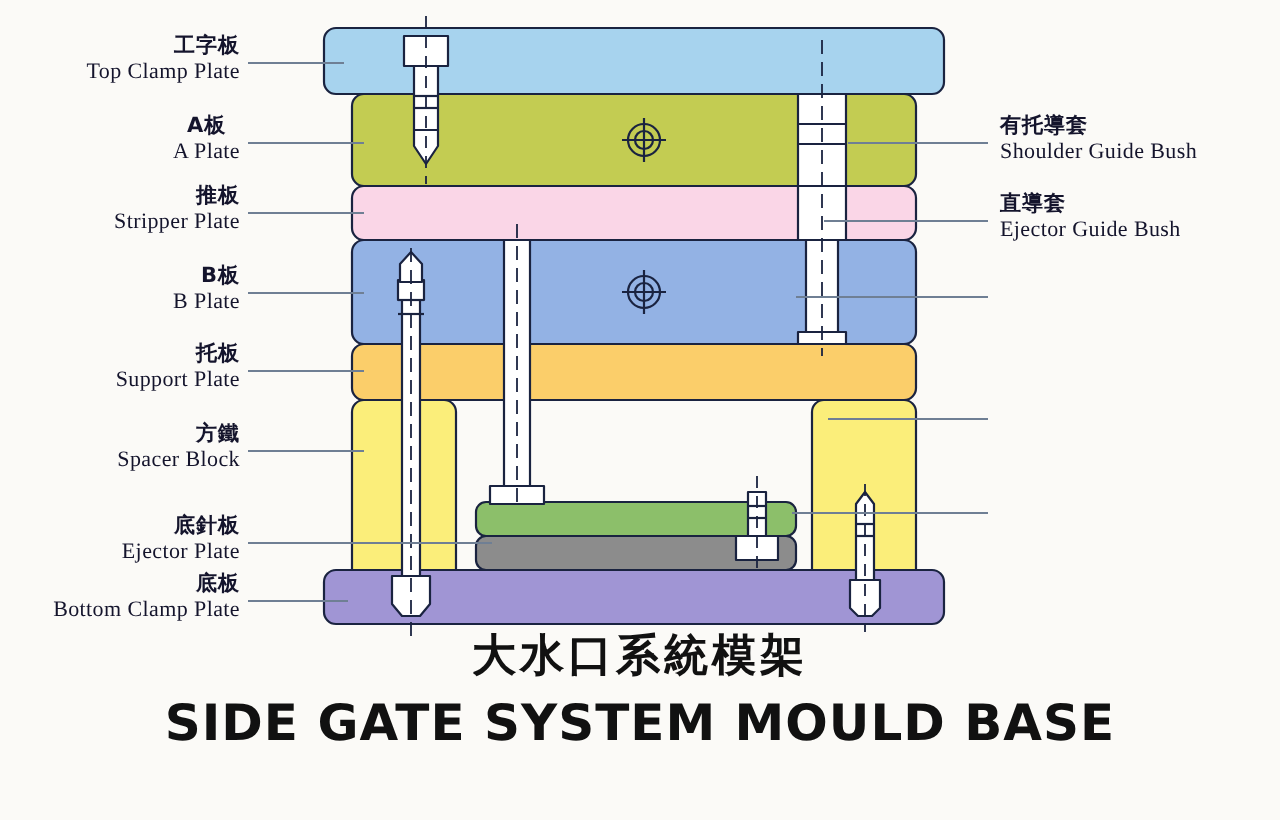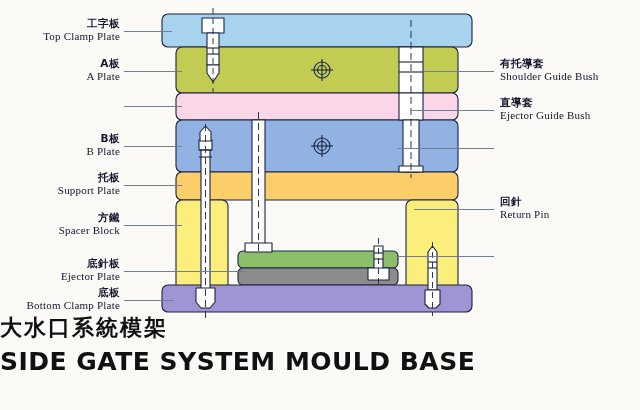--- a/index.html
+++ b/index.html
@@ -17,26 +17,26 @@
   .lbl .cn{font-family:"DejaVu Sans",sans-serif;font-weight:700;font-size:10.5px;color:#14142c;letter-spacing:.5px;}
   .lbl .en{font-family:"Liberation Serif",serif;font-weight:400;font-size:11px;color:#14142c;letter-spacing:.2px;}
   .lbl.left{text-align:right;}
   .lbl.right{text-align:left;}
 
   
   .leader{position:absolute;height:0;border-top:1px solid #6f7f94;}
 
   
   #title-cn{
-    position:absolute;left:0;right:0;top:313px;
+    position:absolute;left:0;right:0;top:313px;text-align:center;
     font-family:"DejaVu Sans",sans-serif;font-weight:700;font-size:22px;
     color:#111;letter-spacing:2px;
   }
   #title-en{
-    position:absolute;left:0;right:0;top:347px;
+    position:absolute;left:0;right:0;top:347px;text-align:center;
     font-family:"DejaVu Sans",sans-serif;font-weight:700;font-size:25px;
     color:#111;letter-spacing:.5px;
   }
 
   svg{display:block;}
 </style>
 </head>
 <body>
 
 <div id="stage">
@@ -139,23 +139,27 @@
   <div class="leader" style="left:424px;top:71px;width:70px;"></div>
   <div class="leader" style="left:412px;top:110px;width:82px;"></div>
   <div class="leader" style="left:398px;top:148px;width:96px;"></div>
   <div class="leader" style="left:414px;top:209px;width:80px;"></div>
   <div class="leader" style="left:396px;top:256px;width:98px;"></div>
 
   <div class="lbl left" style="right:520px;top:18px;">
     <div class="cn">工字板</div>
     <div class="en">Top Clamp Plate</div>
   </div>
-  <div class="lbl left" style="right:520px;top:58px;">
+  <div class="lbl left" style="right:520px;top:58px;text-align:center;">
     <div class="cn">A板</div>
     <div class="en">A Plate</div>
+  </div>
+  <div class="lbl left" style="right:520px;top:93px;">
+    <div class="cn">推板</div>
+    <div class="en">Stripper Plate</div>
   </div>
   <div class="lbl left" style="right:520px;top:133px;">
     <div class="cn">B板</div>
     <div class="en">B Plate</div>
   </div>
   <div class="lbl left" style="right:520px;top:172px;">
     <div class="cn">托板</div>
     <div class="en">Support Plate</div>
   </div>
   <div class="lbl left" style="right:520px;top:212px;">
@@ -172,21 +176,17 @@
   </div>
 
   <div class="lbl right" style="left:500px;top:58px;">
     <div class="cn">有托導套</div>
     <div class="en">Shoulder Guide Bush</div>
   </div>
   <div class="lbl right" style="left:500px;top:97px;">
     <div class="cn">直導套</div>
     <div class="en">Ejector Guide Bush</div>
   </div>
-  <div class="lbl right" style="left:500px;top:196px;">
-    <div class="cn">回針</div>
-    <div class="en">Return Pin</div>
-  </div>
 
   <div id="title-cn">大水口系統模架</div>
   <div id="title-en">SIDE GATE SYSTEM MOULD BASE</div>
 
 </div>
 
 </body></html>

